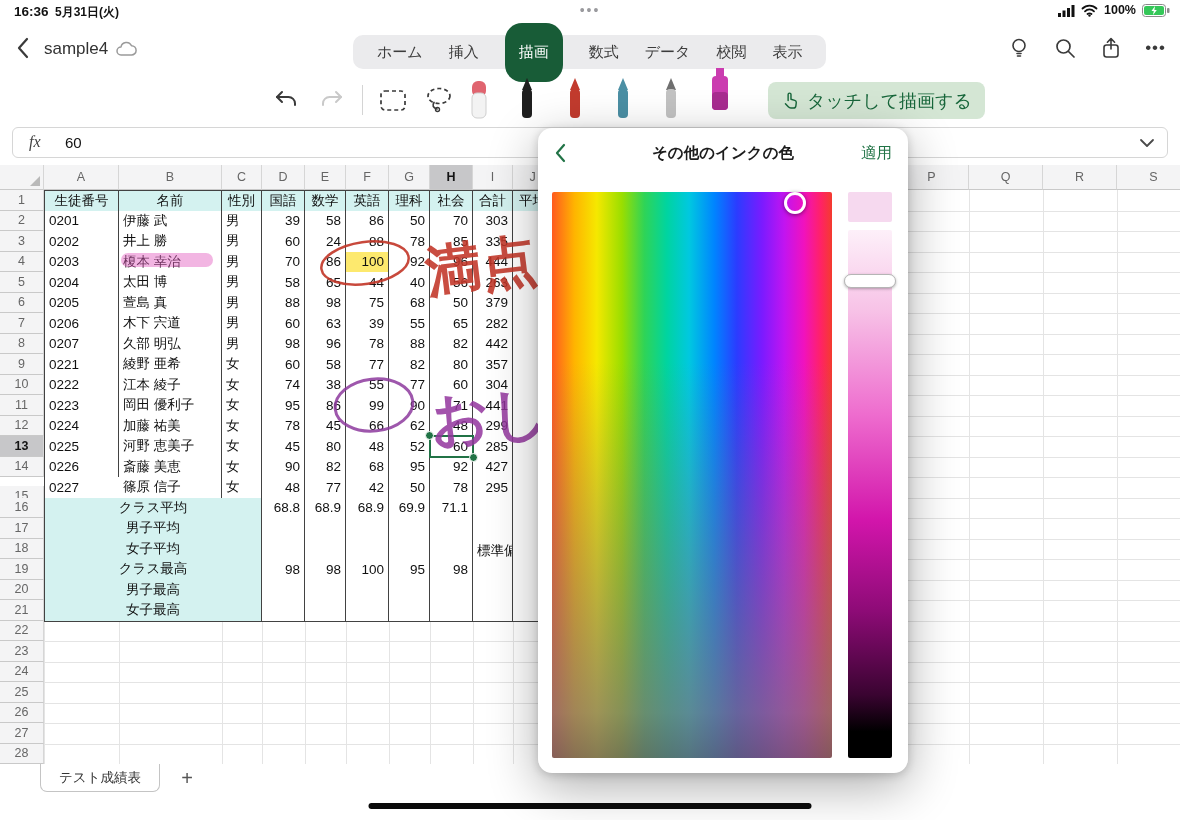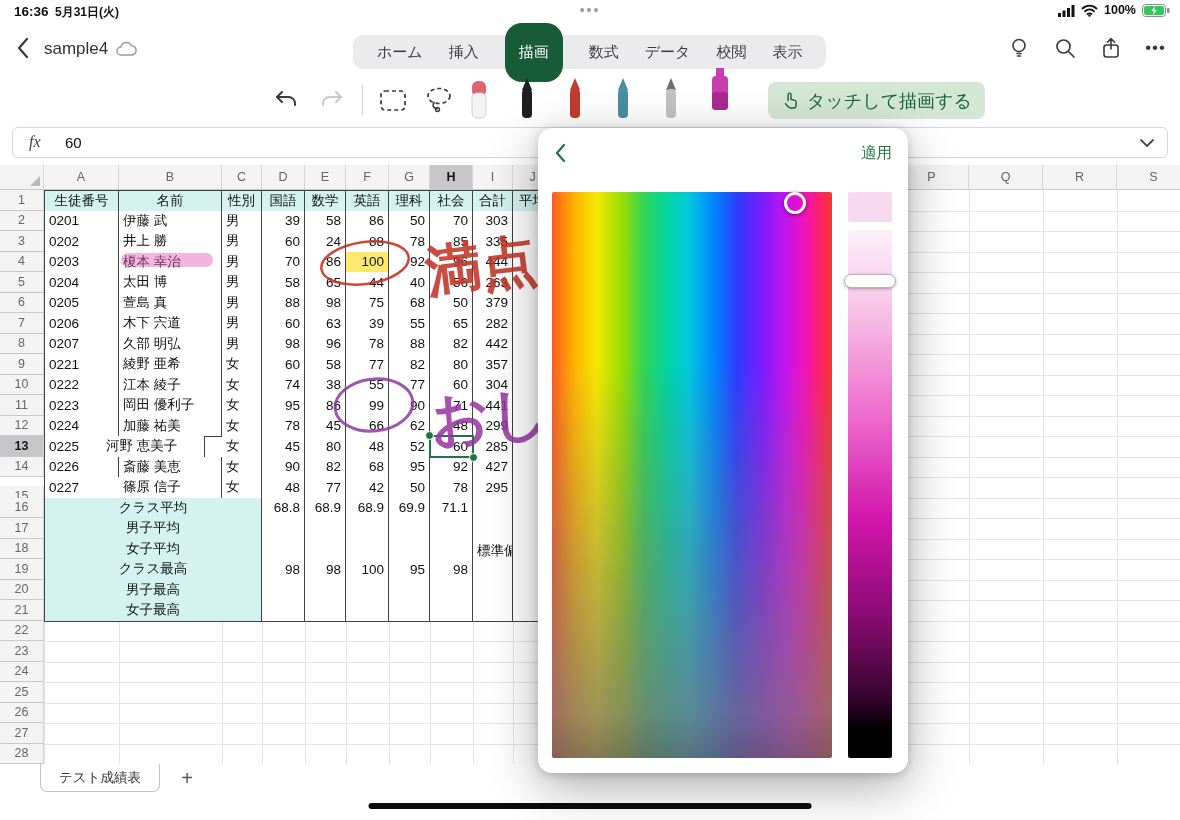--- a/index.html
+++ b/index.html
@@ -424,21 +424,21 @@
       <div class="tc t" style="left: 119px; top: 250.5px; width: 103px; height: 21.5px;">加藤 祐美</div>
       <div class="tc t" style="left: 222px; top: 250.5px; width: 40px; height: 21.5px;">女</div>
       <div class="tc n" style="left: 262px; top: 250.5px; width: 43px; height: 21.5px;">78</div>
       <div class="tc n" style="left: 305px; top: 250.5px; width: 41px; height: 21.5px;">45</div>
       <div class="tc n" style="left: 346px; top: 250.5px; width: 43px; height: 21.5px;">66</div>
       <div class="tc n" style="left: 389px; top: 250.5px; width: 41px; height: 21.5px;">62</div>
       <div class="tc n" style="left: 430px; top: 250.5px; width: 43px; height: 21.5px;">48</div>
       <div class="tc n" style="left: 473px; top: 250.5px; width: 40px; height: 21.5px;">299</div>
       <div class="tc" style="left: 513px; top: 250.5px; width: 40px; height: 21.5px;"></div>
       <div class="tc t bl" style="left: 44px; top: 271px; width: 75px; height: 21.5px;">0225</div>
-      <div class="tc t" style="left: 102px; top: 271px; width: 103px; height: 21.5px;">河野 恵美子</div>
+      <div class="tc t" style="left: 119px; top: 271px; width: 103px; height: 21.5px;">河野 恵美子</div>
       <div class="tc t" style="left: 222px; top: 271px; width: 40px; height: 21.5px;">女</div>
       <div class="tc n" style="left: 262px; top: 271px; width: 43px; height: 21.5px;">45</div>
       <div class="tc n" style="left: 305px; top: 271px; width: 41px; height: 21.5px;">80</div>
       <div class="tc n" style="left: 346px; top: 271px; width: 43px; height: 21.5px;">48</div>
       <div class="tc n" style="left: 389px; top: 271px; width: 41px; height: 21.5px;">52</div>
       <div class="tc n" style="left: 430px; top: 271px; width: 43px; height: 21.5px;">60</div>
       <div class="tc n" style="left: 473px; top: 271px; width: 40px; height: 21.5px;">285</div>
       <div class="tc" style="left: 513px; top: 271px; width: 40px; height: 21.5px;"></div>
       <div class="tc t bl" style="left: 44px; top: 291.5px; width: 75px; height: 21.5px;">0226</div>
       <div class="tc t" style="left: 119px; top: 291.5px; width: 103px; height: 21.5px;">斎藤 美恵</div>
@@ -526,20 +526,21 @@
     <div class="sheettab">テスト成績表</div>
     <div class="addsheet">+</div>
   </div>
 
   <div class="home-indicator"></div>
 
   <div class="popup">
     <svg class="pp-back" width="26" height="26" viewBox="0 0 26 26">
         <path d="M16 5 L9 13 L16 21" stroke="#217346" stroke-width="2.2" fill="none" stroke-linecap="round" stroke-linejoin="round"></path>
       </svg>
+    <div class="pp-title">その他のインクの色</div>
     <div class="pp-apply">適用</div>
     <div class="pp-grad">
       <div class="picker-ring"></div>
     </div>
     <div class="pp-swatch"></div>
     <div class="pp-slider">
       <div class="pp-handle"></div>
     </div>
   </div>
 

